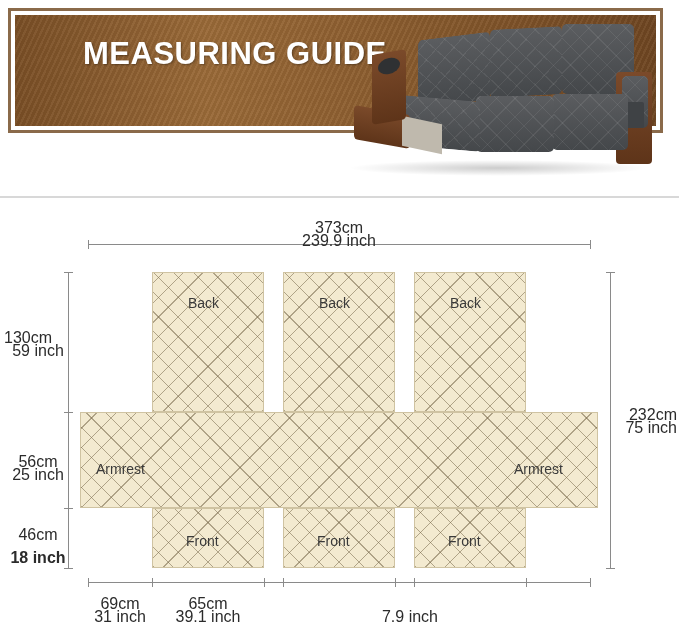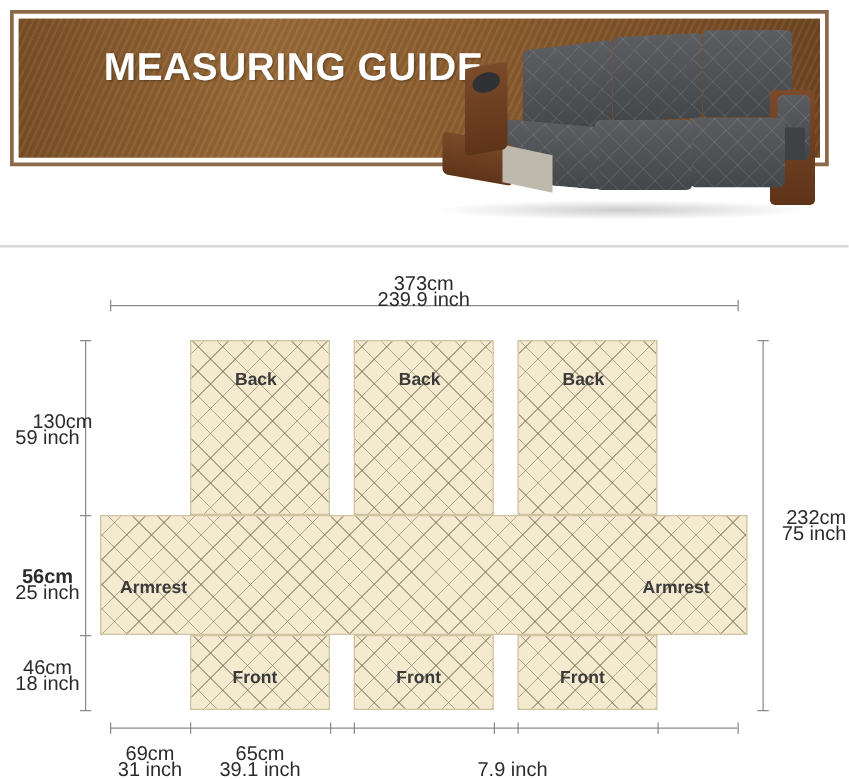--- a/index.html
+++ b/index.html
@@ -112,21 +112,21 @@
     background-image:
       repeating-linear-gradient(45deg, rgba(120,105,75,0.55) 0 0.8px, rgba(0,0,0,0) 0.8px 14px),
       repeating-linear-gradient(-45deg, rgba(120,105,75,0.55) 0 0.8px, rgba(0,0,0,0) 0.8px 14px);
     border: 1px solid #cfc3a2;
     box-sizing: border-box;
   }
   .piece-label {
     position: absolute;
     font-size: 14px;
     color: #3a3a3a;
-    font-weight: bold;
+    font-weight: normal;
     white-space: nowrap;
   }
 
   
   .dim-line-h {
     position: absolute;
     height: 1px;
     background: #8a8a8a;
   }
   .dim-line-v {
@@ -224,28 +224,28 @@
   <div class="tick-h" style="left:606px; top:368px;"></div>
   <div class="dim-text right" style="left:617px; top:205px; width:60px;">232cm</div>
   <div class="dim-text right" style="left:617px; top:218px; width:60px;">75 inch</div>
 
   <div class="dim-line-v" style="left:68px; top:72px; height:296px;"></div>
   <div class="tick-h" style="left:64px; top:72px;"></div>
   <div class="tick-h" style="left:64px; top:212px;"></div>
   <div class="tick-h" style="left:64px; top:308px;"></div>
   <div class="tick-h" style="left:64px; top:368px;"></div>
 
-  <div class="dim-text" style="left:22px; top:128px; width:56px;">130cm</div>
+  <div class="dim-text" style="left:0; top:128px; width:56px;">130cm</div>
   <div class="dim-text" style="left:10px; top:141px; width:56px;">59 inch</div>
 
-  <div class="dim-text" style="left:10px; top:252px; width:56px;font-weight:bold;">56cm</div>
+  <div class="dim-text" style="left:10px; top:252px; width:56px;">56cm</div>
   <div class="dim-text" style="left:10px; top:265px; width:56px;">25 inch</div>
 
   <div class="dim-text" style="left:10px; top:325px; width:56px;">46cm</div>
-  <div class="dim-text" style="left:10px; top:338px; width:56px;">18 inch</div>
+  <div class="dim-text" style="left:10px; top:348px; width:56px;font-weight:bold;">18 inch</div>
 
   <div class="dim-line-h" style="left:88px; top:382px; width:502px;"></div>
   <div class="tick-v" style="left:88px; top:378px;"></div>
   <div class="tick-v" style="left:152px; top:378px;"></div>
   <div class="tick-v" style="left:264px; top:378px;"></div>
   <div class="tick-v" style="left:283px; top:378px;"></div>
   <div class="tick-v" style="left:395px; top:378px;"></div>
   <div class="tick-v" style="left:414px; top:378px;"></div>
   <div class="tick-v" style="left:526px; top:378px;"></div>
   <div class="tick-v" style="left:590px; top:378px;"></div>

